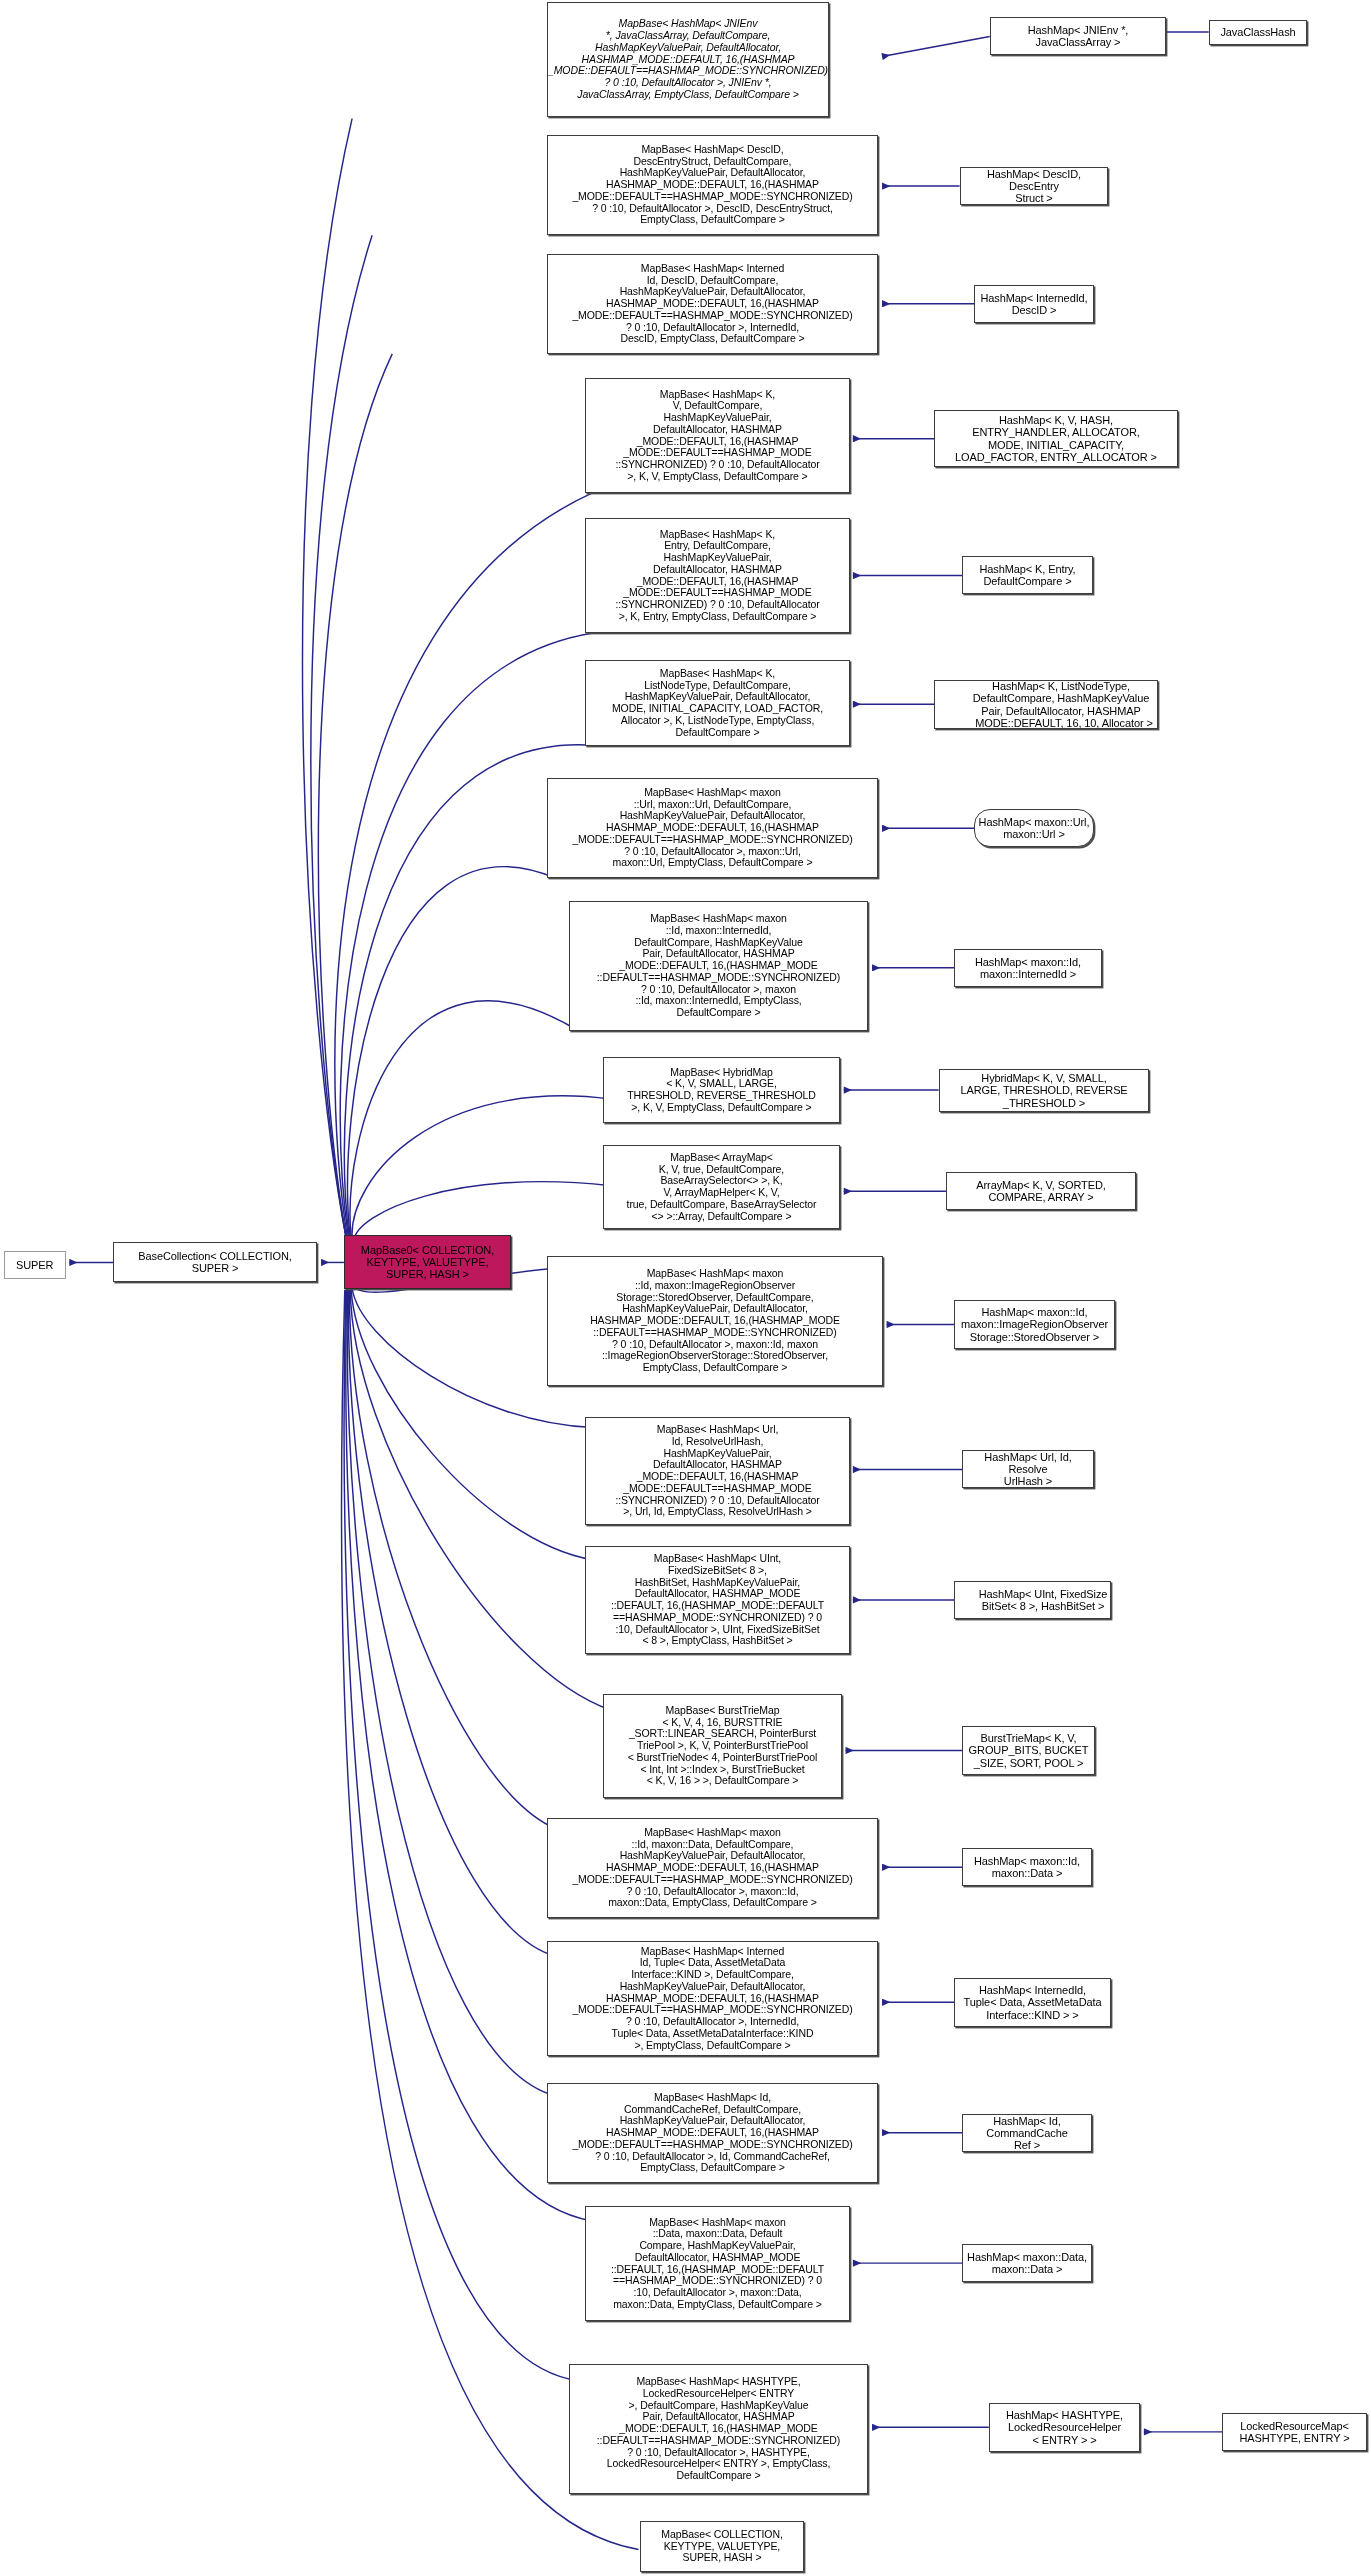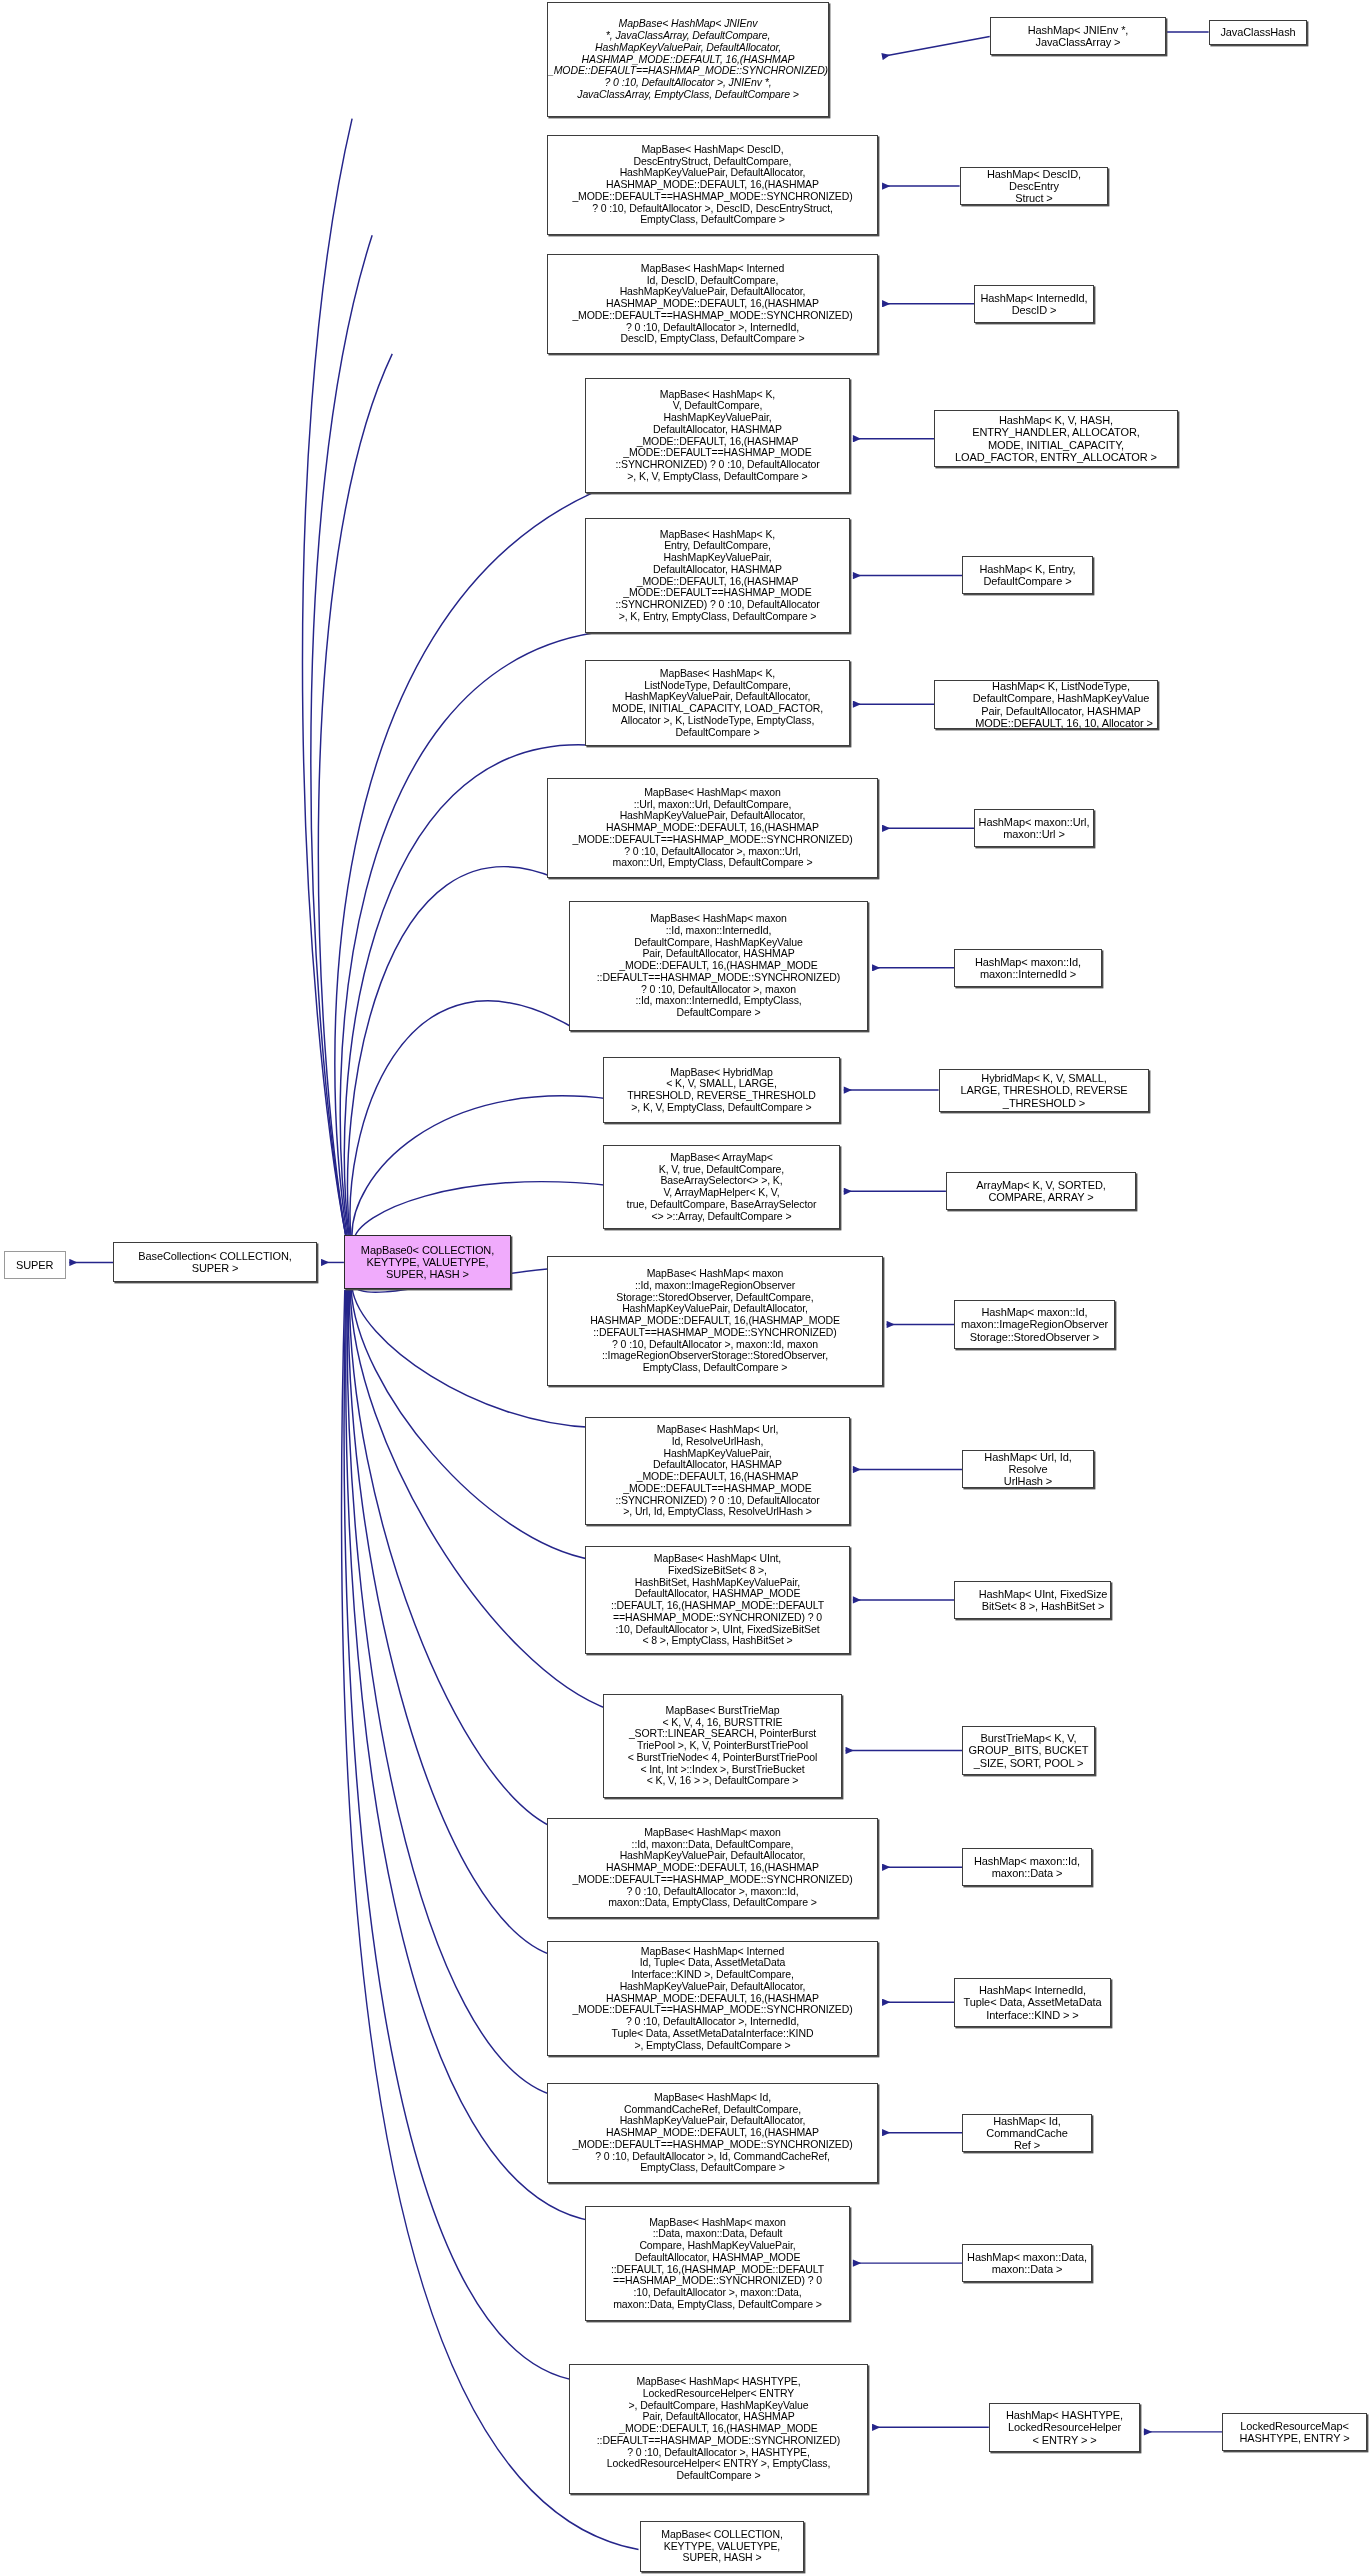--- a/index.html
+++ b/index.html
@@ -36,21 +36,21 @@
     letter-spacing: -0.1px;
     white-space: pre-line;
     overflow: hidden;
     box-shadow: 1.4px 1.4px 0 0 #4d4d4d;
   }
   .node.plain {
     box-shadow: none;
     border: 0.9px solid #9a9a9a;
   }
   .node.current {
-    background: #f0abfc;
+    background: #be185d;
     border: 0.9px solid #2b2b2b;
   }
   .node span {
     display: block;
     padding: 0 1.8px;
   }
 </style>
 </head>
 <body>
 
@@ -176,21 +176,21 @@
 DefaultCompare, HashMapKeyValue
 Pair, DefaultAllocator, HASHMAP
 _MODE::DEFAULT, 16, 10, Allocator &gt;</span></div>
       <div class="node" style="left: 547px; top: 778px; width: 331px; height: 100px; font-size: 10.5px;"><span>MapBase&lt; HashMap&lt; maxon
 ::Url, maxon::Url, DefaultCompare,
 HashMapKeyValuePair, DefaultAllocator,
 HASHMAP_MODE::DEFAULT, 16,(HASHMAP
 _MODE::DEFAULT==HASHMAP_MODE::SYNCHRONIZED)
 ? 0 :10, DefaultAllocator &gt;, maxon::Url,
 maxon::Url, EmptyClass, DefaultCompare &gt;</span></div>
-      <div class="node" style="left: 974px; top: 809px; width: 120px; height: 38px; font-size: 11px;"><span>HashMap&lt; maxon::Url,
+      <div class="node" style="left: 974px; top: 809px; width: 120px; height: 38px; font-size: 11px; border-radius: 16px;"><span>HashMap&lt; maxon::Url,
 maxon::Url &gt;</span></div>
       <div class="node" style="left: 569px; top: 901px; width: 299px; height: 130px; font-size: 10.5px;"><span>MapBase&lt; HashMap&lt; maxon
 ::Id, maxon::InternedId,
 DefaultCompare, HashMapKeyValue
 Pair, DefaultAllocator, HASHMAP
 _MODE::DEFAULT, 16,(HASHMAP_MODE
 ::DEFAULT==HASHMAP_MODE::SYNCHRONIZED)
 ? 0 :10, DefaultAllocator &gt;, maxon
 ::Id, maxon::InternedId, EmptyClass,
 DefaultCompare &gt;</span></div>

